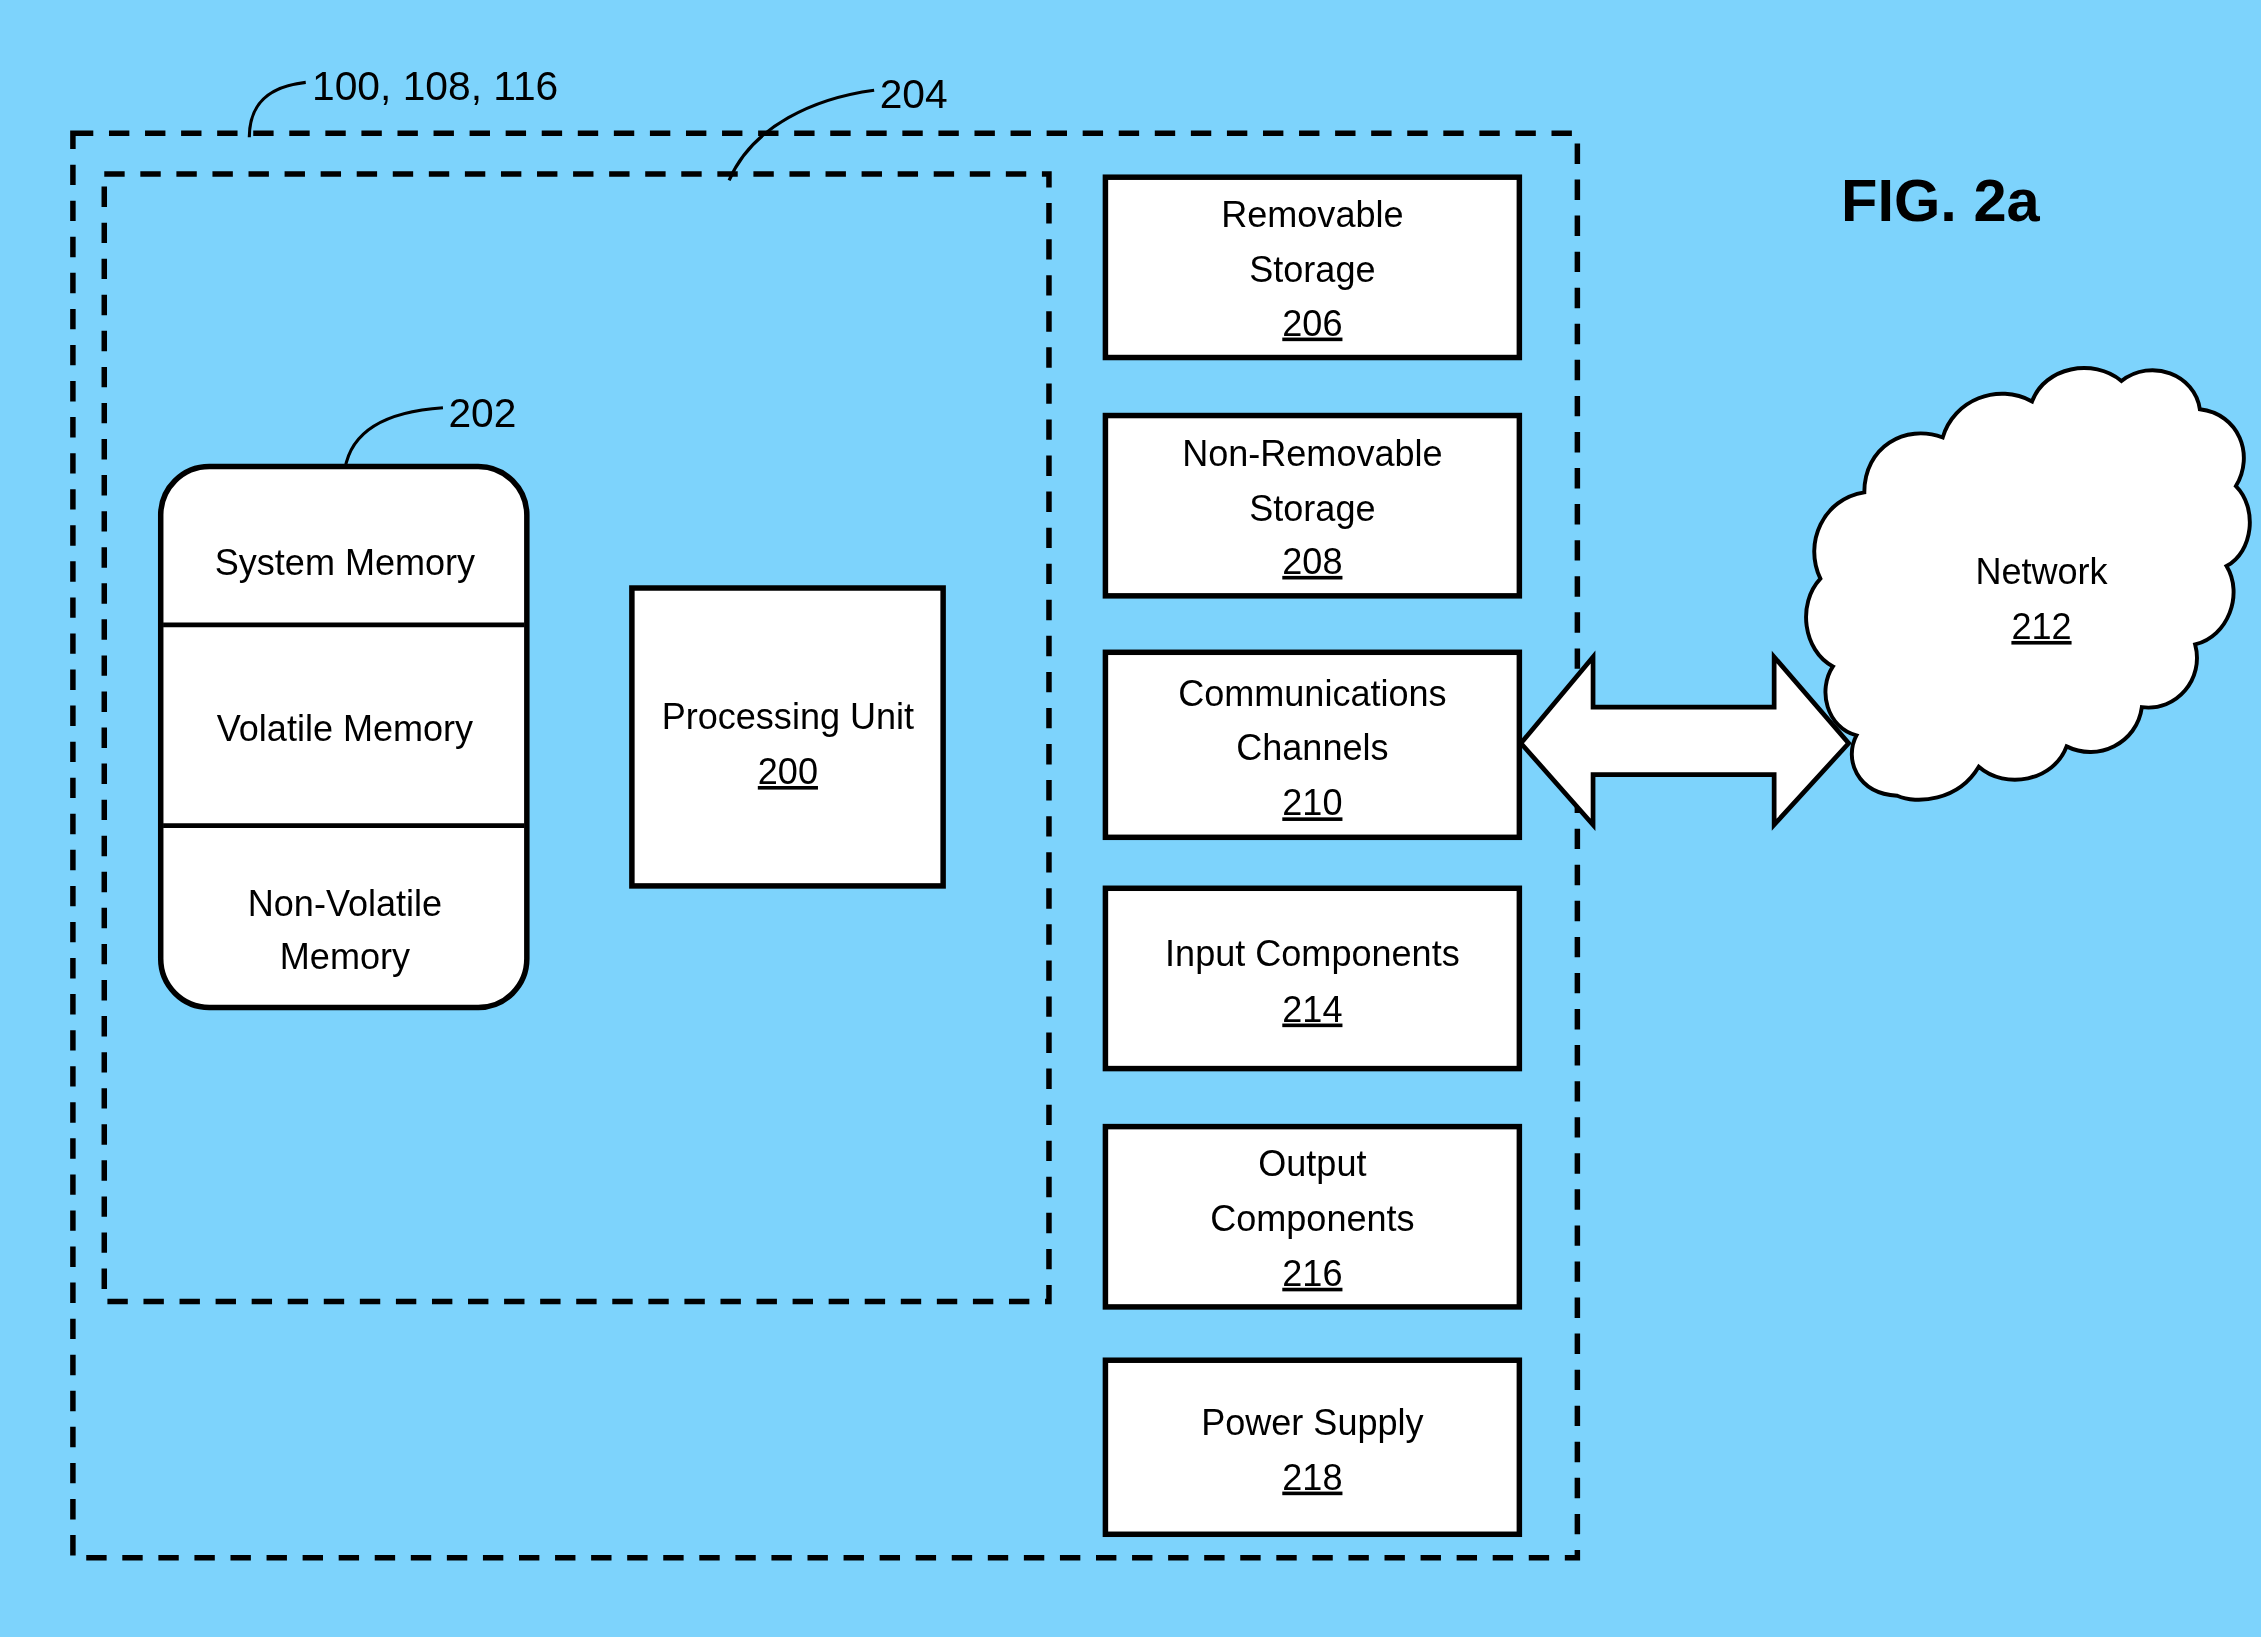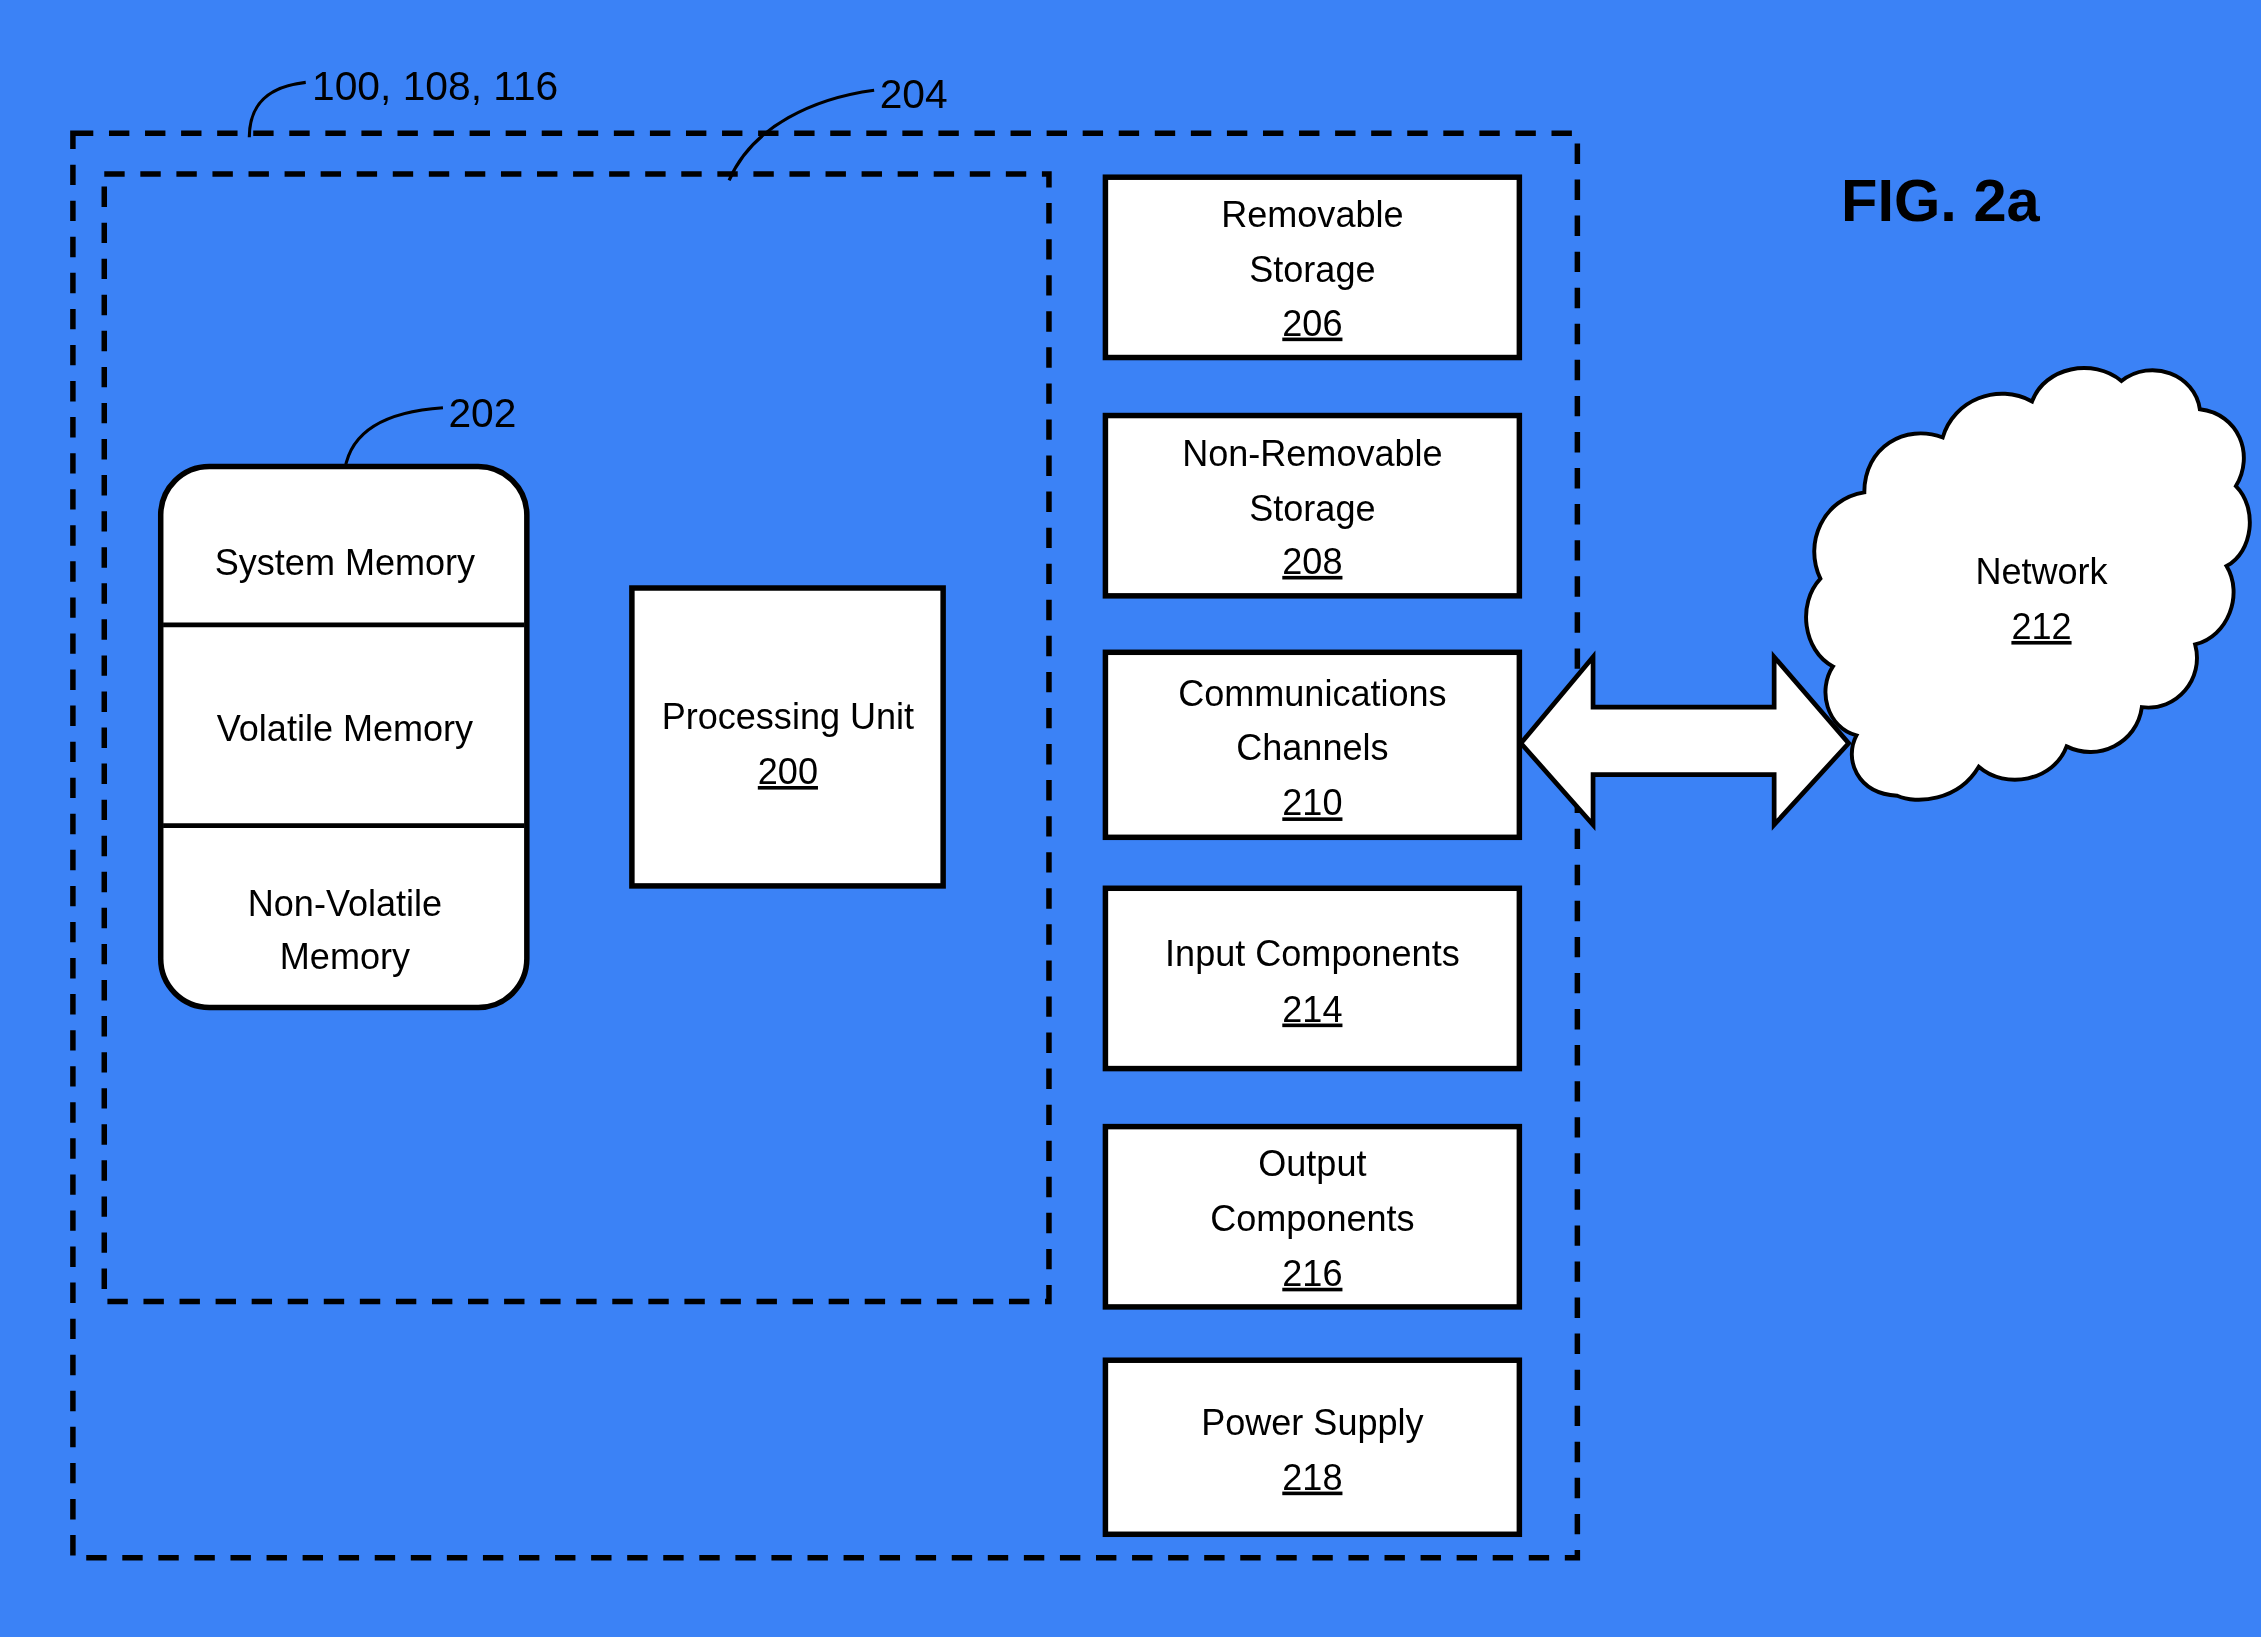--- a/index.html
+++ b/index.html
@@ -12,21 +12,21 @@
     width: 2261px;
     height: 1637px;
     font-family: "Liberation Sans", sans-serif;
     color: #000000;
     overflow: hidden;
   }
   #figure-root {
     position: relative;
     width: 2261px;
     height: 1637px;
-    background: #3b82f6;
+    background: #7dd3fc;
   }
   svg.diagram {
     position: absolute;
     left: 0;
     top: 0;
     width: 2261px;
     height: 1637px;
   }
   
   .box-label {

